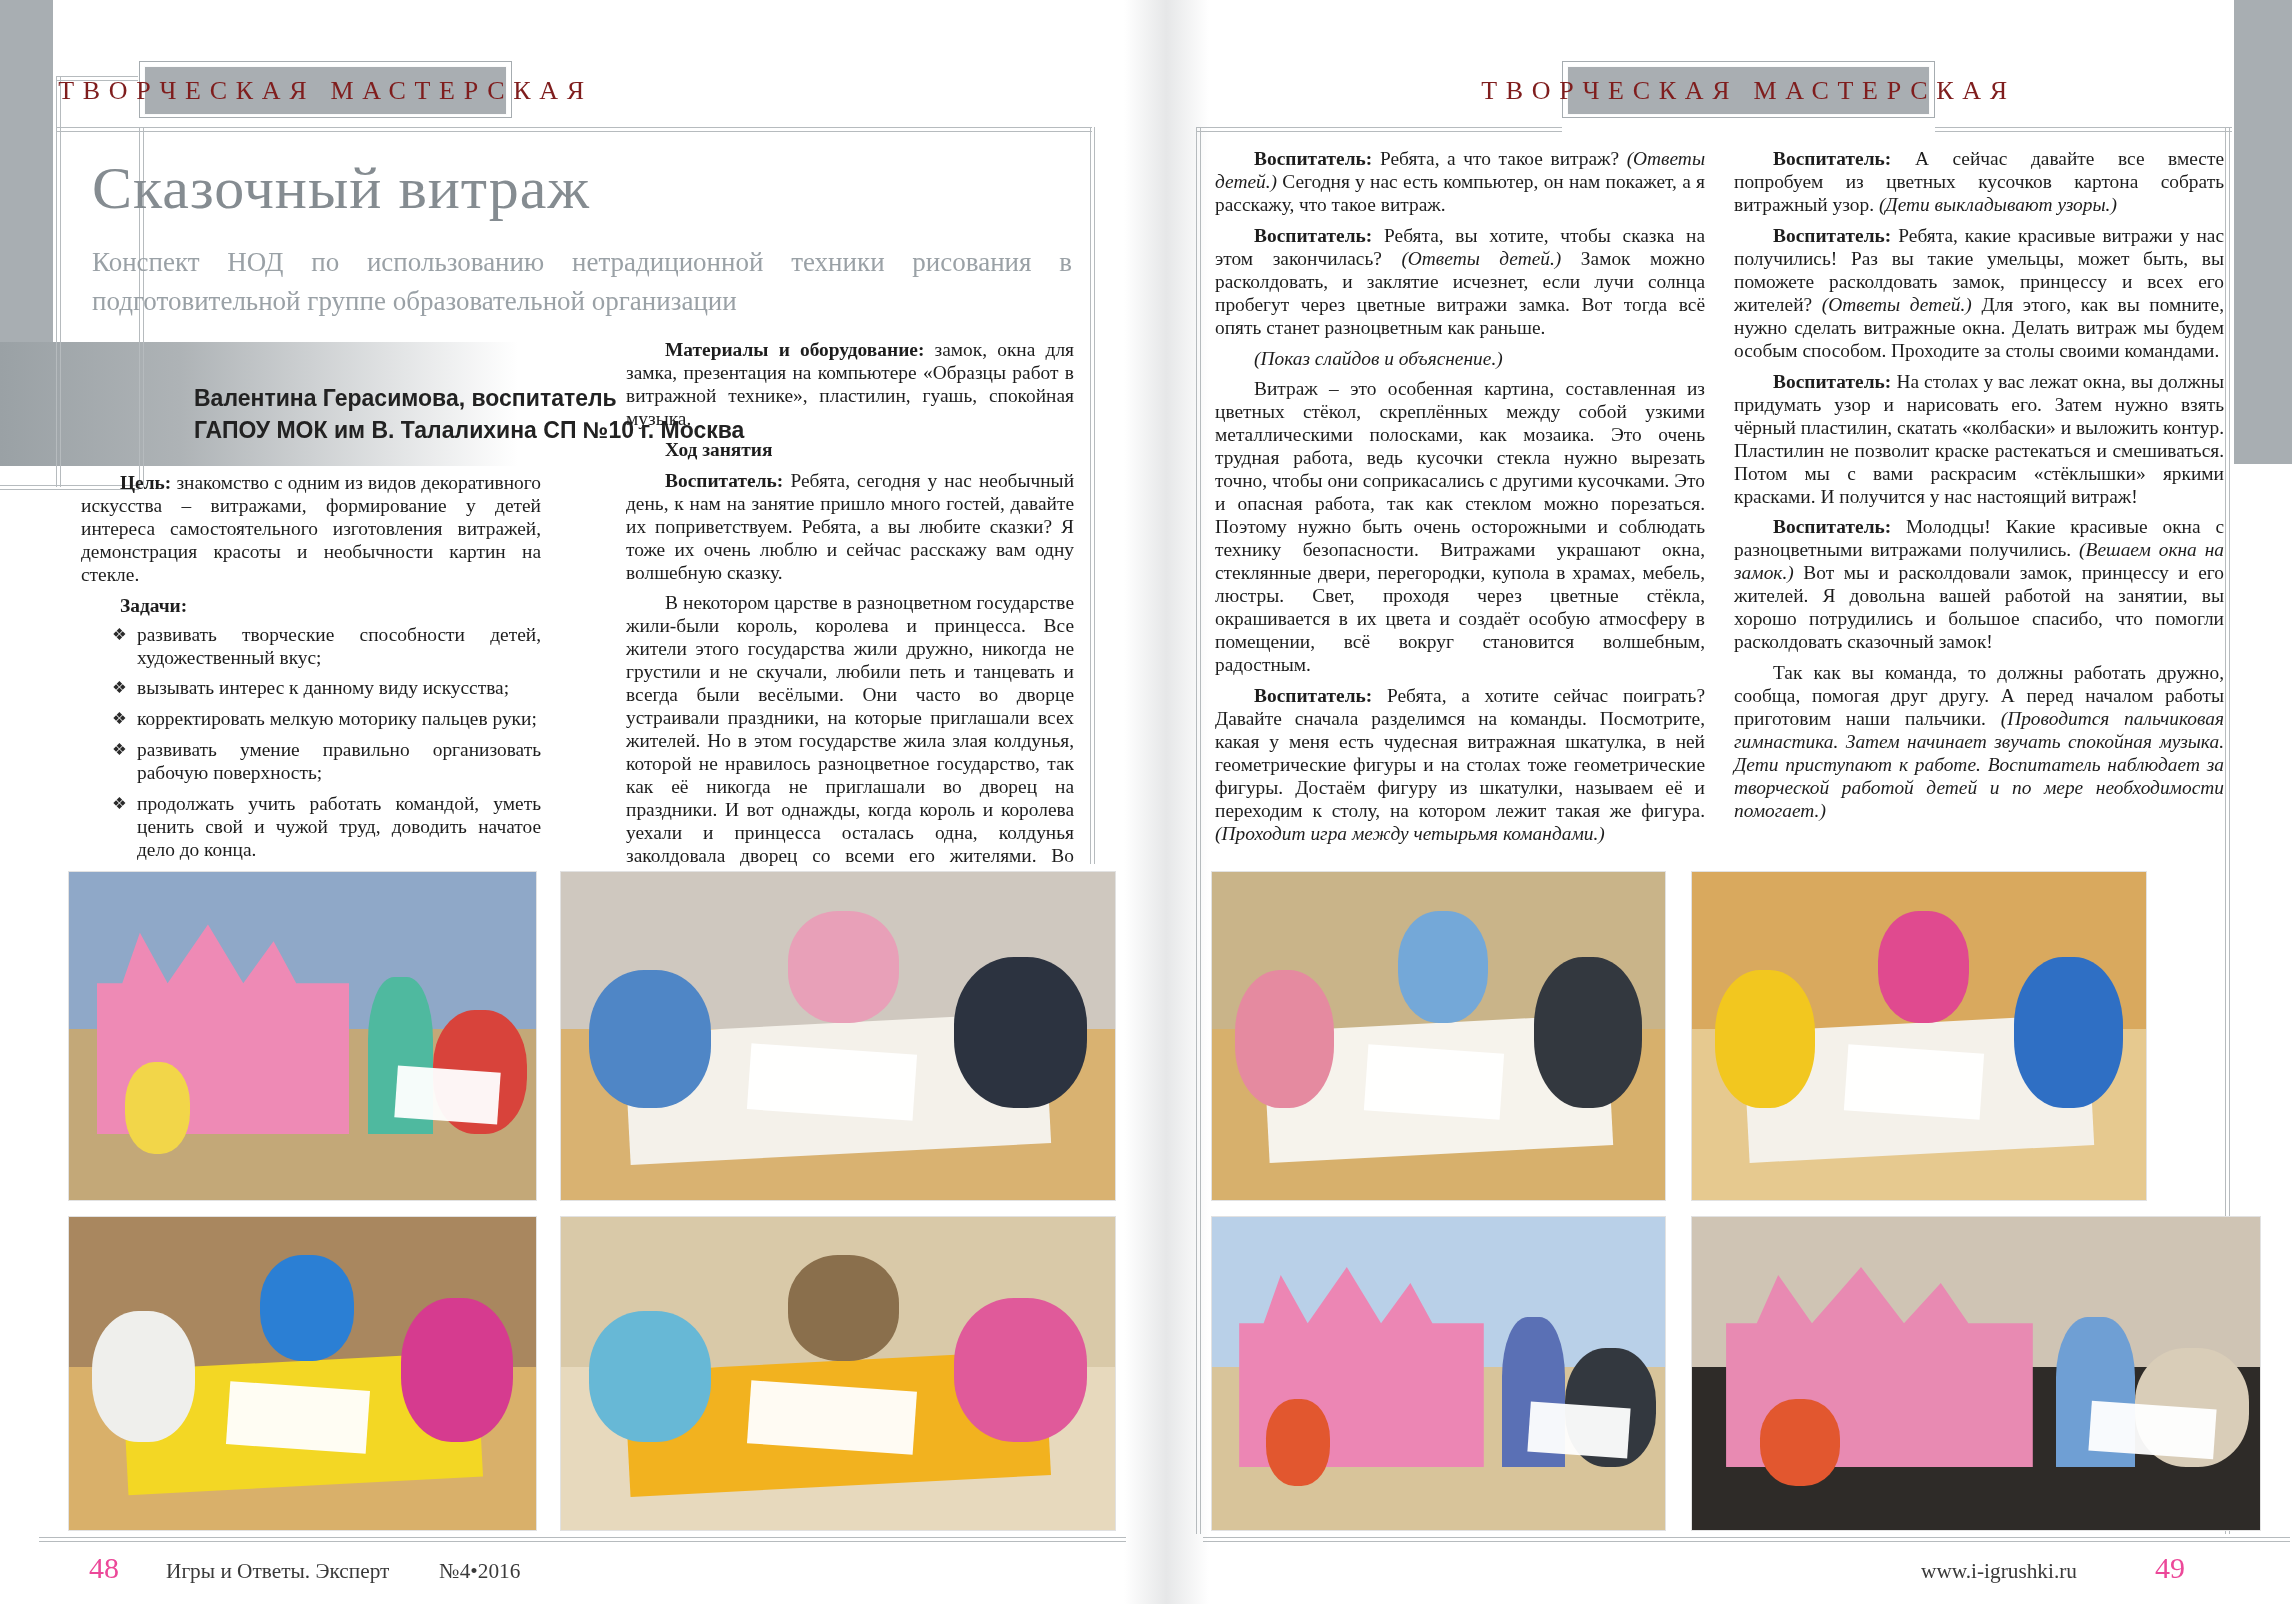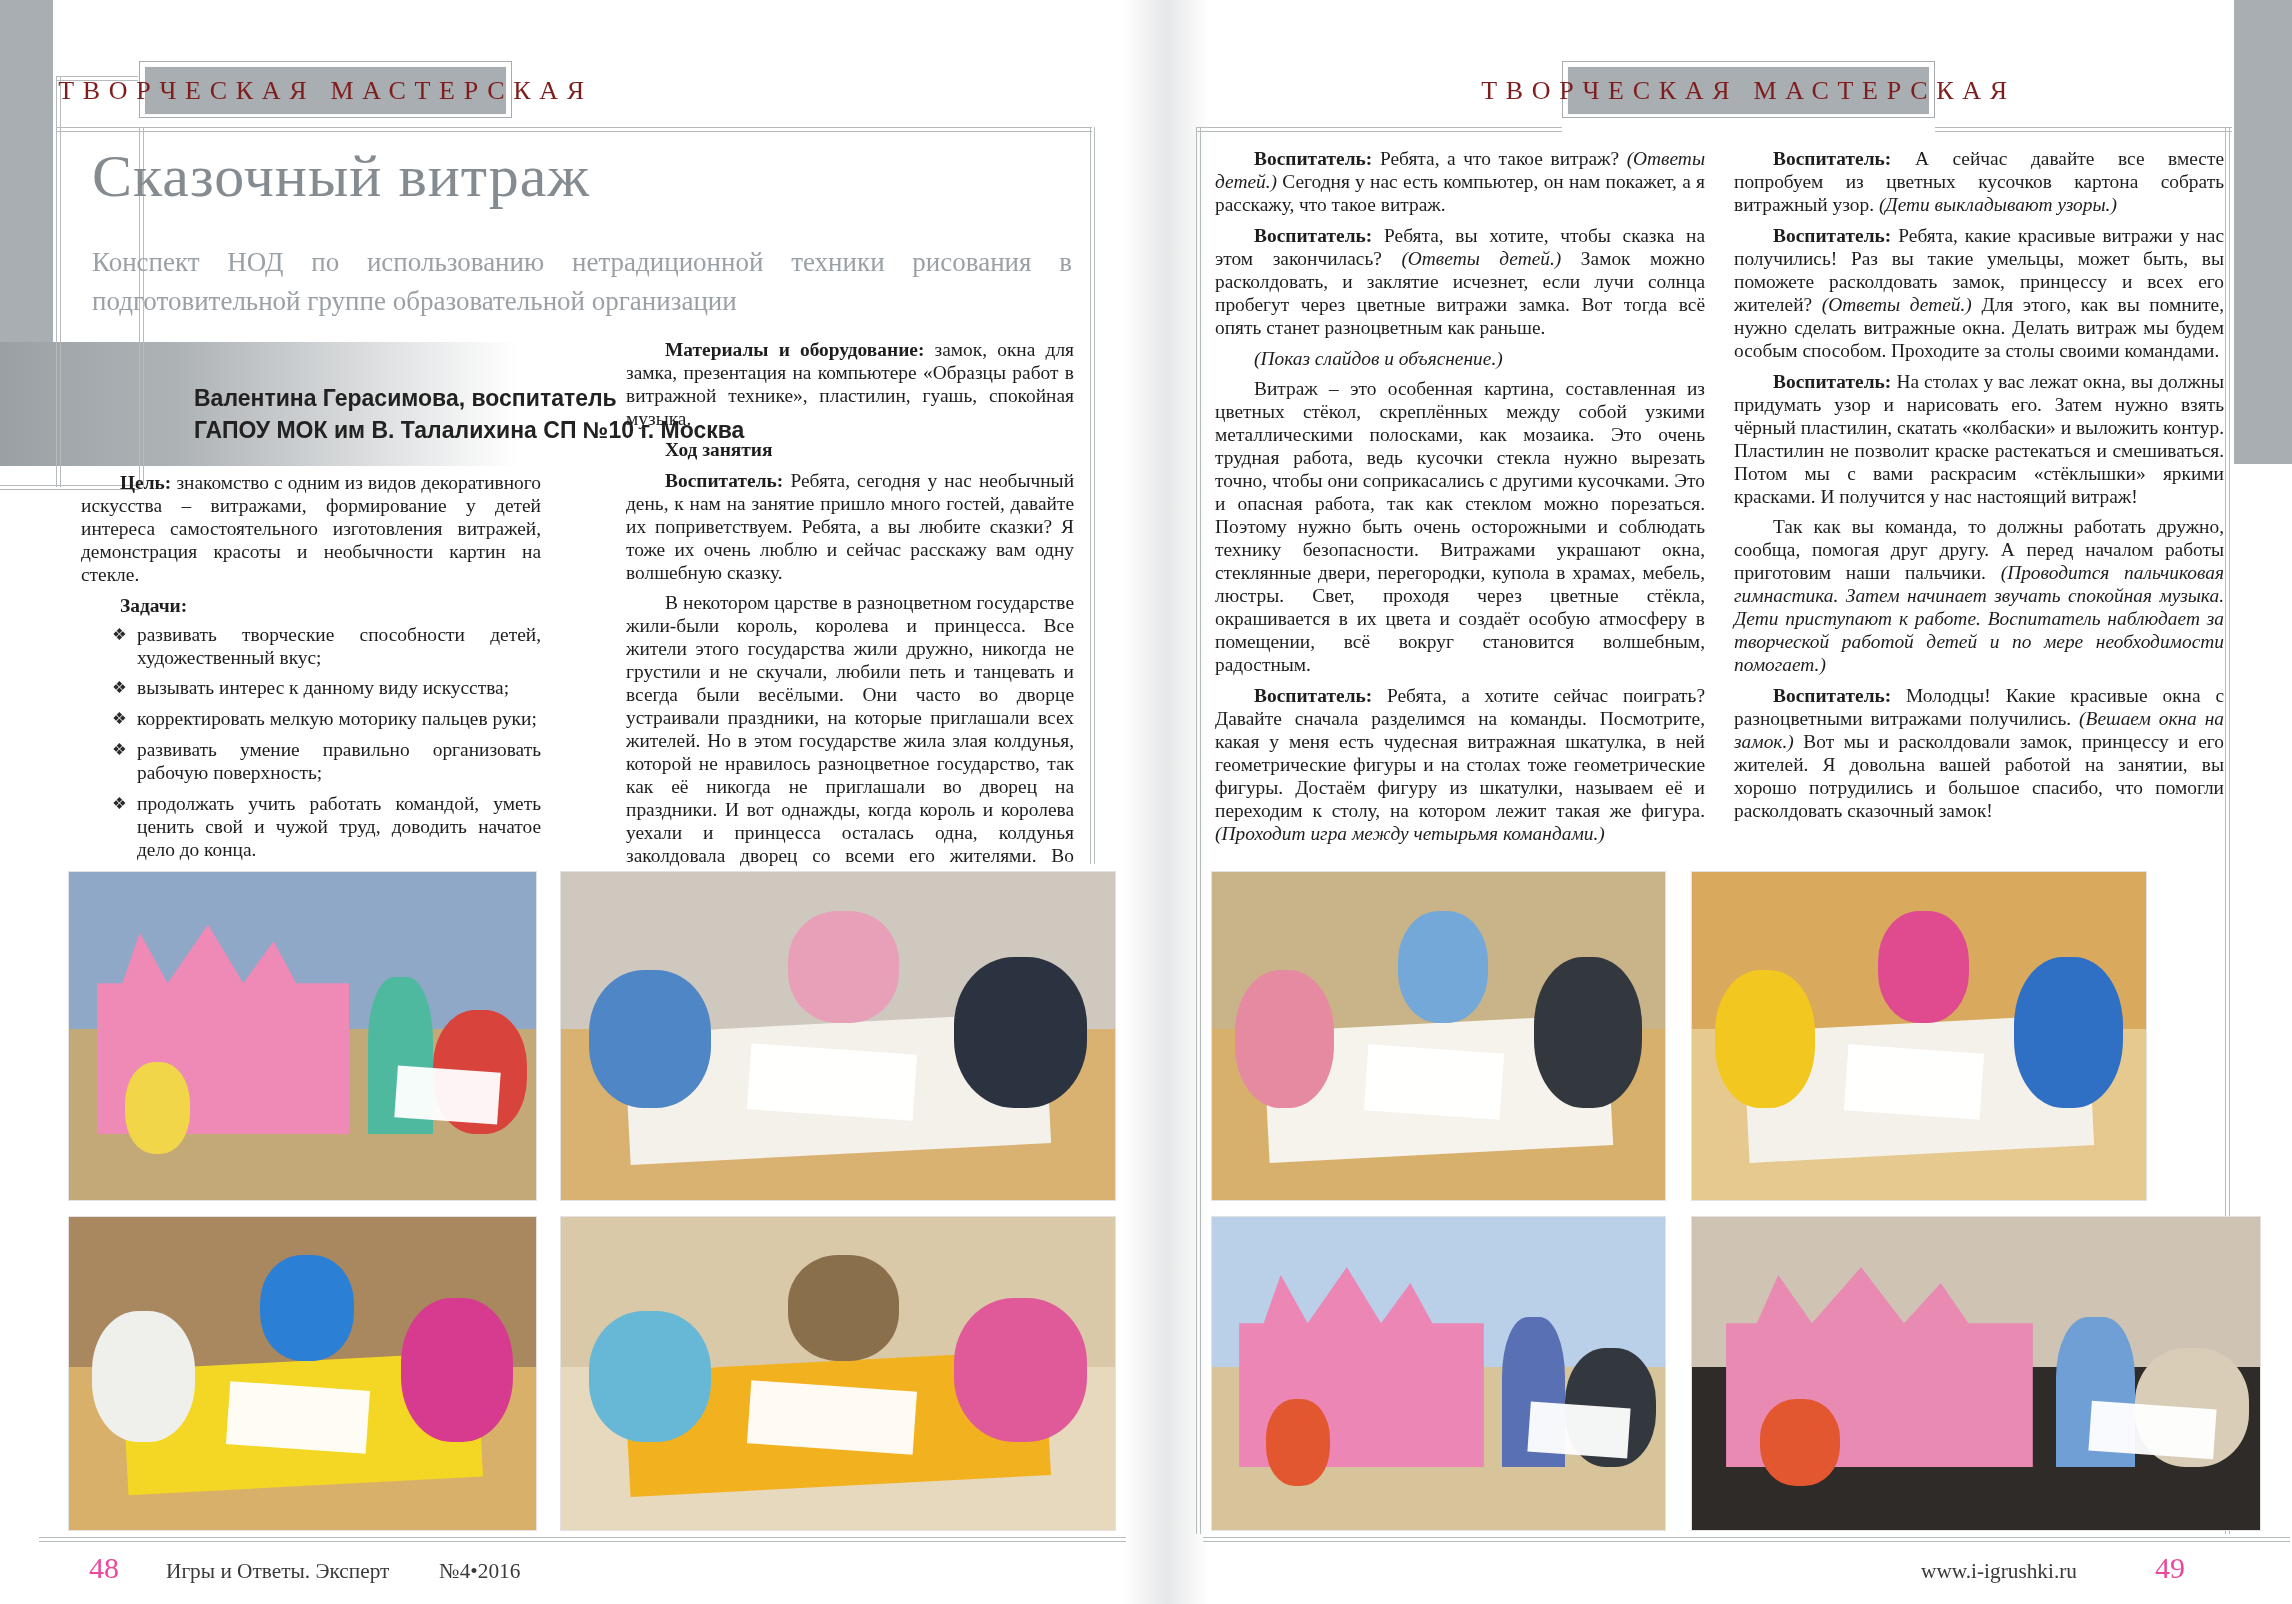--- a/index.html
+++ b/index.html
@@ -11,21 +11,21 @@
   .vr2{position:absolute;width:2.9px;border-left:1px solid #b6bbbe;border-right:1px solid #b6bbbe;}
   .gutter{position:absolute;left:1124px;top:0;width:85px;height:1604px;
           background:linear-gradient(90deg,rgba(130,135,140,0) 0%,rgba(130,135,140,.20) 50%,rgba(130,135,140,0) 100%);}
   .author-band{position:absolute;left:0;top:342px;width:563px;height:124px;
           background:linear-gradient(90deg,#9aa1a5 0%,#aeb3b6 32%,rgba(255,255,255,0) 92%);}
   
   .banner{position:absolute;top:61px;height:57px;border:1px solid #a6acb0;background:#fff;padding:3.9px;box-sizing:border-box;}
   .banner-in{height:100%;background:#a9aeb2;border:1px solid #fbfbfb;display:flex;align-items:center;justify-content:center;
              color:#7f1d1d;font-size:26px;letter-spacing:8.7px;white-space:nowrap;}
   
-  .title{position:absolute;left:92px;top:142px;font-size:60px;color:#858c91;letter-spacing:1px;font-family:Liberation Serif, serif;}
+  .title{position:absolute;left:92px;top:154px;font-size:60px;color:#858c91;letter-spacing:1px;font-family:Liberation Serif, serif;}
   .subtitle{position:absolute;left:92px;top:243px;width:980px;font-size:27px;line-height:39px;color:#9aa1a6;text-align:justify;}
   .author{position:absolute;left:194px;top:382px;font-family:"Liberation Sans",sans-serif;font-weight:700;
           font-size:23px;line-height:32px;color:#222;}
   
   .col{position:absolute;font-size:19.4px;line-height:23px;text-align:justify;}
   .par{margin:0 0 7.8px 0;text-indent:39px;}
   .bb{font-weight:700;}
   .ii{font-style:italic;}
   .tasks{list-style:none;margin:1.9px 0 0 0;padding:0;}
   .tasks li{display:flex;margin:0 0 7.8px 0;}
@@ -126,22 +126,22 @@
       <p class="par"><span class="bb">Воспитатель: </span><span>Ребята, вы хотите, чтобы сказка на этом закончилась? </span><span class="ii">(Ответы детей.) </span><span>Замок можно расколдовать, и заклятие исчезнет, если лучи солнца пробегут через цветные витражи замка. Вот тогда всё опять станет разноцветным как раньше.</span></p>
       <p class="par"><span class="ii">(Показ слайдов и объяснение.)</span></p>
       <p class="par"><span>Витраж – это особенная картина, составленная из цветных стёкол, скреплённых между собой узкими металлическими полосками, как мозаика. Это очень трудная работа, ведь кусочки стекла нужно вырезать точно, чтобы они соприкасались с другими кусочками. Это и опасная работа, так как стеклом можно порезаться. Поэтому нужно быть очень осторожными и соблюдать технику безопасности. Витражами украшают окна, стеклянные двери, перегородки, купола в храмах, мебель, люстры. Свет, проходя через цветные стёкла, окрашивается в их цвета и создаёт особую атмосферу в помещении, всё вокруг становится волшебным, радостным.</span></p>
       <p class="par"><span class="bb">Воспитатель: </span><span>Ребята, а хотите сейчас поиграть? Давайте сначала разделимся на команды. Посмотрите, какая у меня есть чудесная витражная шкатулка, в ней геометрические фигуры и на столах тоже геометрические фигуры. Достаём фигуру из шкатулки, называем её и переходим к столу, на котором лежит такая же фигура. </span><span class="ii">(Проходит игра между четырьмя командами.)</span></p>
     </div>
 
   <div class="col" style="left:1734px;top:147px;width:490px">
       <p class="par"><span class="bb">Воспитатель: </span><span>А сейчас давайте все вместе попробуем из цветных кусочков картона собрать витражный узор. </span><span class="ii">(Дети выкладывают узоры.)</span></p>
       <p class="par"><span class="bb">Воспитатель: </span><span>Ребята, какие красивые витражи у нас получились! Раз вы такие умельцы, может быть, вы поможете расколдовать замок, принцессу и всех его жителей? </span><span class="ii">(Ответы детей.) </span><span>Для этого, как вы помните, нужно сделать витражные окна. Делать витраж мы будем особым способом. Проходите за столы своими командами.</span></p>
       <p class="par"><span class="bb">Воспитатель: </span><span>На столах у вас лежат окна, вы должны придумать узор и нарисовать его. Затем нужно взять чёрный пластилин, скатать «колбаски» и выложить контур. Пластилин не позволит краске растекаться и смешиваться. Потом мы с вами раскрасим «стёклышки» яркими красками. И получится у нас настоящий витраж!</span></p>
+      <p class="par"><span class="bb">Воспитатель: </span><span>Молодцы! Какие красивые окна с разноцветными витражами получились. </span><span class="ii">(Вешаем окна на замок.) </span><span>Вот мы и расколдовали замок, принцессу и его жителей. Я довольна вашей работой на занятии, вы хорошо потрудились и большое спасибо, что помогли расколдовать сказочный замок!</span></p>
       <p class="par"><span>Так как вы команда, то должны работать дружно, сообща, помогая друг другу. А перед началом работы приготовим наши пальчики. </span><span class="ii">(Проводится пальчиковая гимнастика. Затем начинает звучать спокойная музыка. Дети приступают к работе. Воспитатель наблюдает за творческой работой детей и по мере необходимости помогает.)</span></p>
-      <p class="par"><span class="bb">Воспитатель: </span><span>Молодцы! Какие красивые окна с разноцветными витражами получились. </span><span class="ii">(Вешаем окна на замок.) </span><span>Вот мы и расколдовали замок, принцессу и его жителей. Я довольна вашей работой на занятии, вы хорошо потрудились и большое спасибо, что помогли расколдовать сказочный замок!</span></p>
     </div>
 
   <div class="photo v-castle" style="left: 68px; top: 871px; width: 469px; height: 330px; --c1: #8fa8c8; --c2: #c3a878; --c3: #ee8ab5; --c4: #4fb99f; --c5: #d8433b; --c6: #f2d649;">
     <div class="s1"></div>
       <div class="s2"></div>
       <div class="s3"></div>
       <div class="s4"></div>
       <div class="s5"></div>
       <div class="s6"></div>
       <div class="s7"></div>

